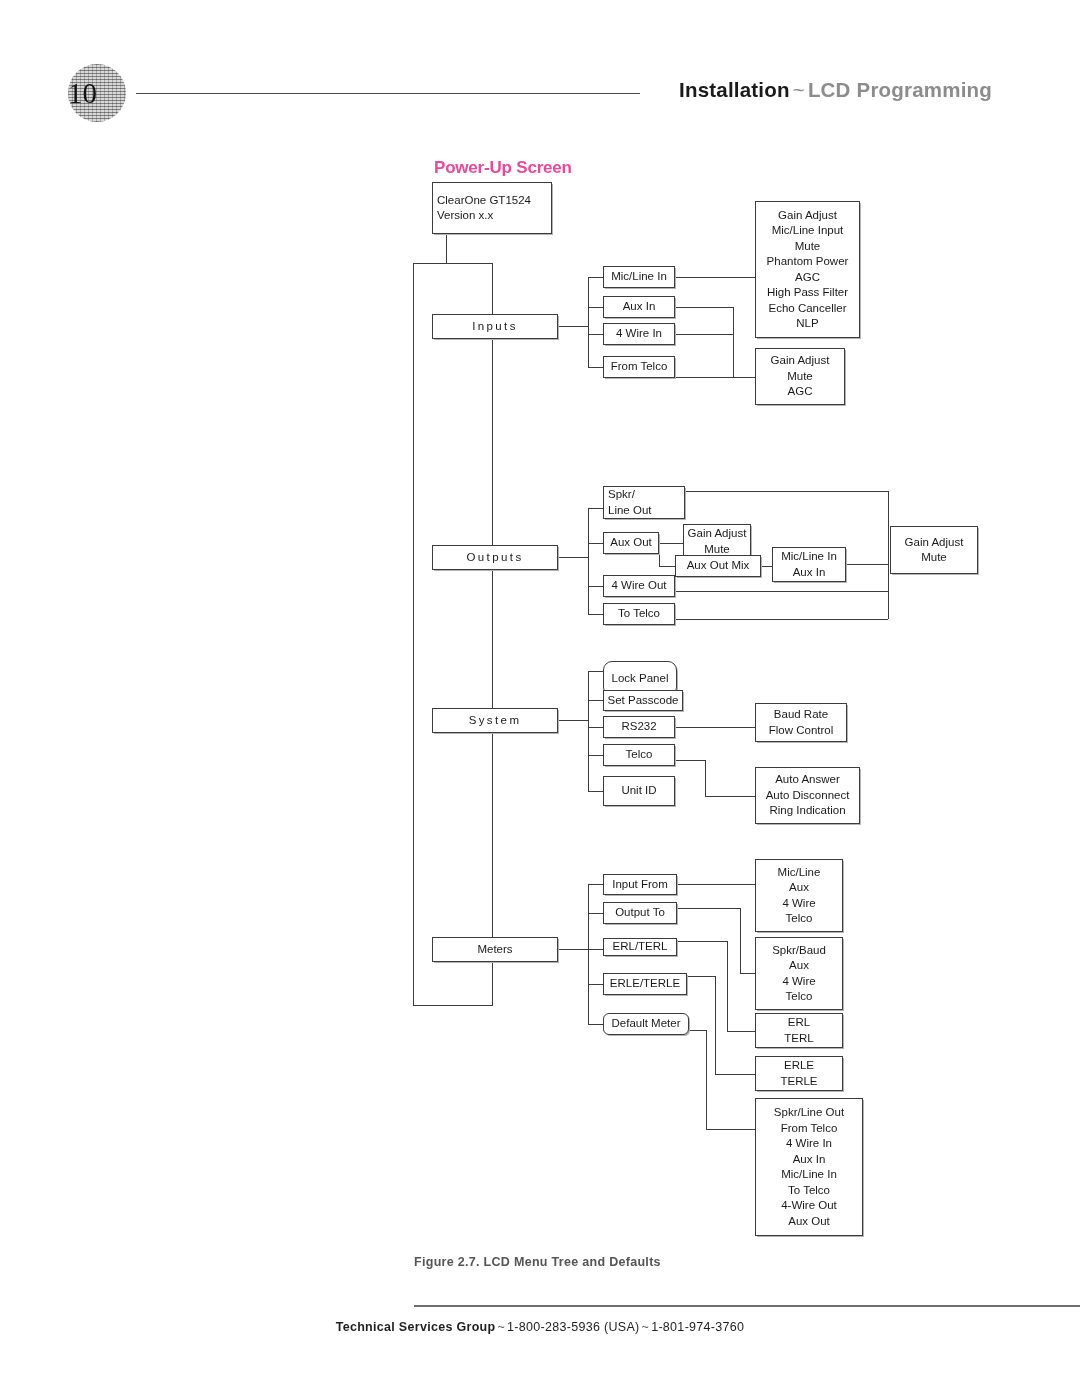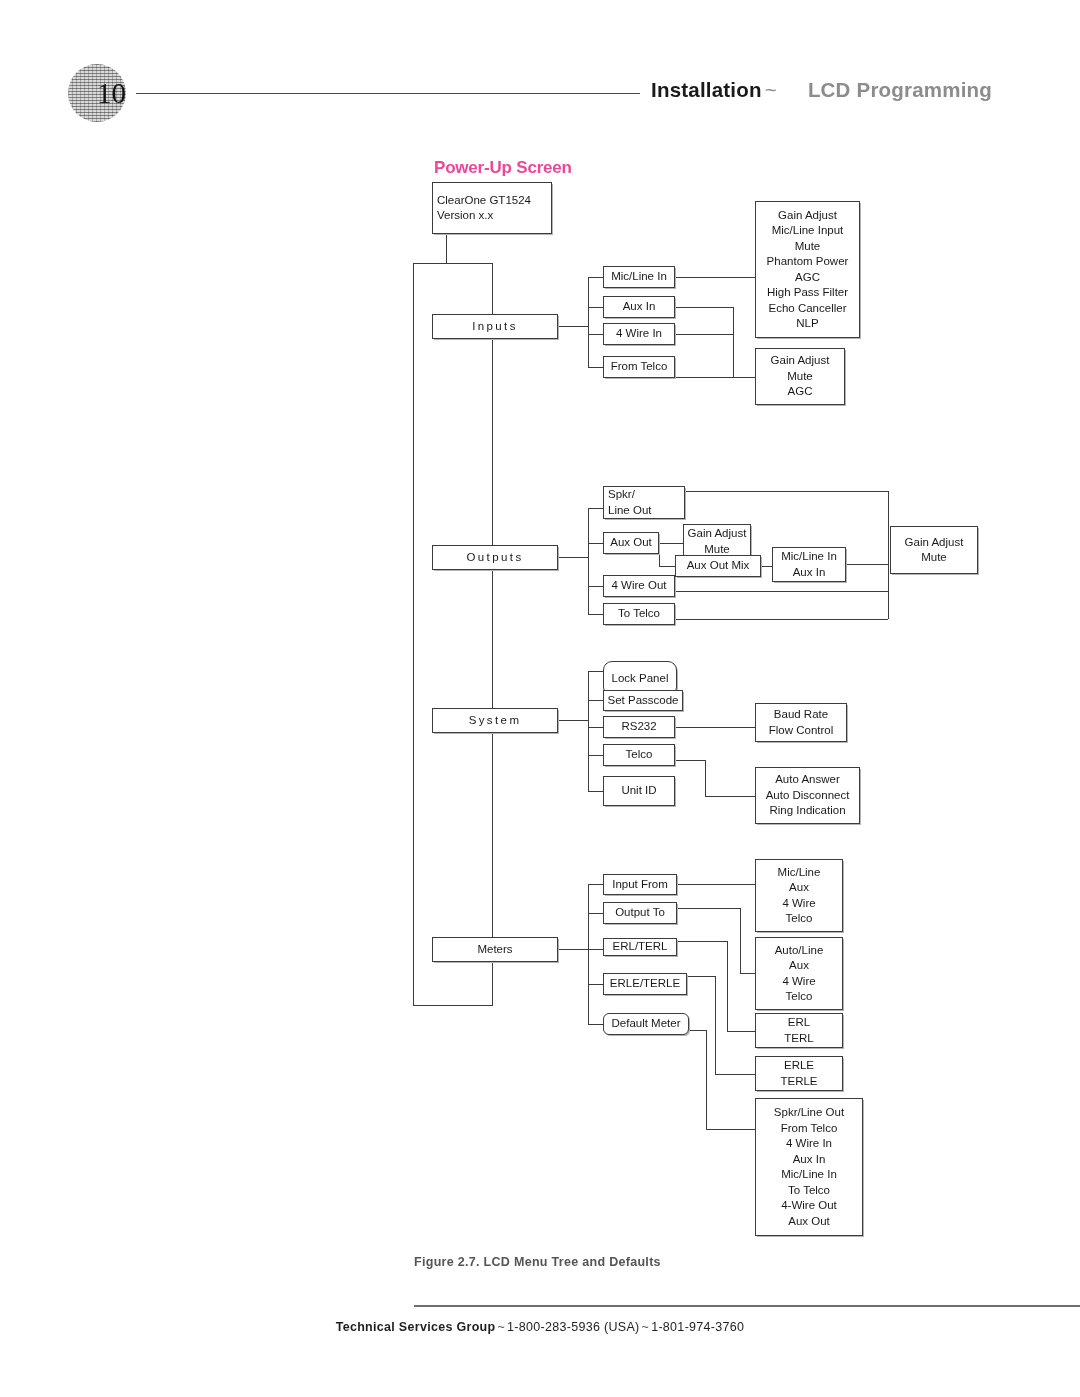--- a/index.html
+++ b/index.html
@@ -7,33 +7,33 @@
     width:1080px;height:1397px;position:relative;overflow:hidden;
     font-family:"Liberation Sans", sans-serif;color:#000;
   }
   
   #page-number-badge{
     position:absolute;left:68px;top:64px;width:58px;height:58px;border-radius:50%;
     background:
       repeating-linear-gradient(0deg,rgba(0,0,0,.40) 0 1px,rgba(255,255,255,0) 1px 3px),
       repeating-linear-gradient(90deg,rgba(0,0,0,.22) 0 1px,rgba(255,255,255,0) 1px 4px),
       #d8d8d8;
-    display:flex;align-items:center;justify-content:flex-end;
+    display:flex;align-items:center;justify-content:flex-start;
   }
   #page-number-badge span{
     font-family:"Liberation Serif", serif;font-size:29px;color:#111;line-height:1;
   }
   #header-rule{position:absolute;left:136px;top:93px;width:504px;height:1px;background:#4a4a4a;}
   #header-title{
     position:absolute;right:88px;top:78px;text-align:right;
     font-size:20.5px;font-weight:bold;letter-spacing:.2px;white-space:nowrap;
   }
   #header-title .hl-dark{color:#1a1a1a;}
   #header-title .hl-tilde{color:#8a8a8a;font-weight:normal;padding:0 3px;}
-  #header-title .hl-gray{color:#8c8c8c;margin-left:28px;}
+  #header-title .hl-gray{color:#8c8c8c;}
 
   
   #figure{position:absolute;left:0;top:0;width:1080px;height:1397px;}
   #powerup-heading{
     position:absolute;left:434px;top:158px;font-size:17px;font-weight:bold;
     letter-spacing:-.2px;color:#ec4899;
   }
 
   .node{
     position:absolute;box-sizing:border-box;background:#fff;
@@ -277,21 +277,21 @@
     <span class="ln">Mic/Line</span>
     <span class="ln">Aux</span>
     <span class="ln">4 Wire</span>
     <span class="ln">Telco</span>
   </div>
 
   <div class="wire h" style="left:677px;top:908px;width:63px;"></div>
   <div class="wire v" style="left:740px;top:908px;height:65px;"></div>
   <div class="wire h" style="left:740px;top:973px;width:15px;"></div>
   <div class="node" style="left:755px;top:937px;width:88px;height:73px;">
-    <span class="ln">Auto/Line</span>
+    <span class="ln">Spkr/Baud</span>
     <span class="ln">Aux</span>
     <span class="ln">4 Wire</span>
     <span class="ln">Telco</span>
   </div>
 
   <div class="wire h" style="left:677px;top:941px;width:50px;"></div>
   <div class="wire v" style="left:727px;top:941px;height:90px;"></div>
   <div class="wire h" style="left:727px;top:1031px;width:28px;"></div>
   <div class="node" style="left:755px;top:1013px;width:88px;height:35px;">
     <span class="ln">ERL</span>

